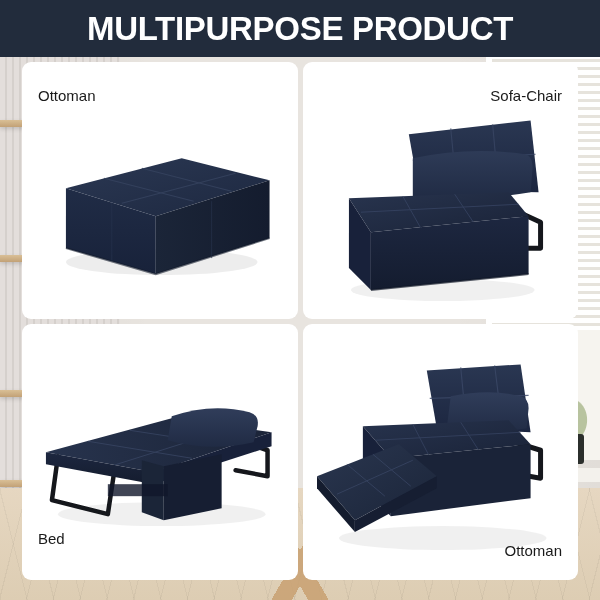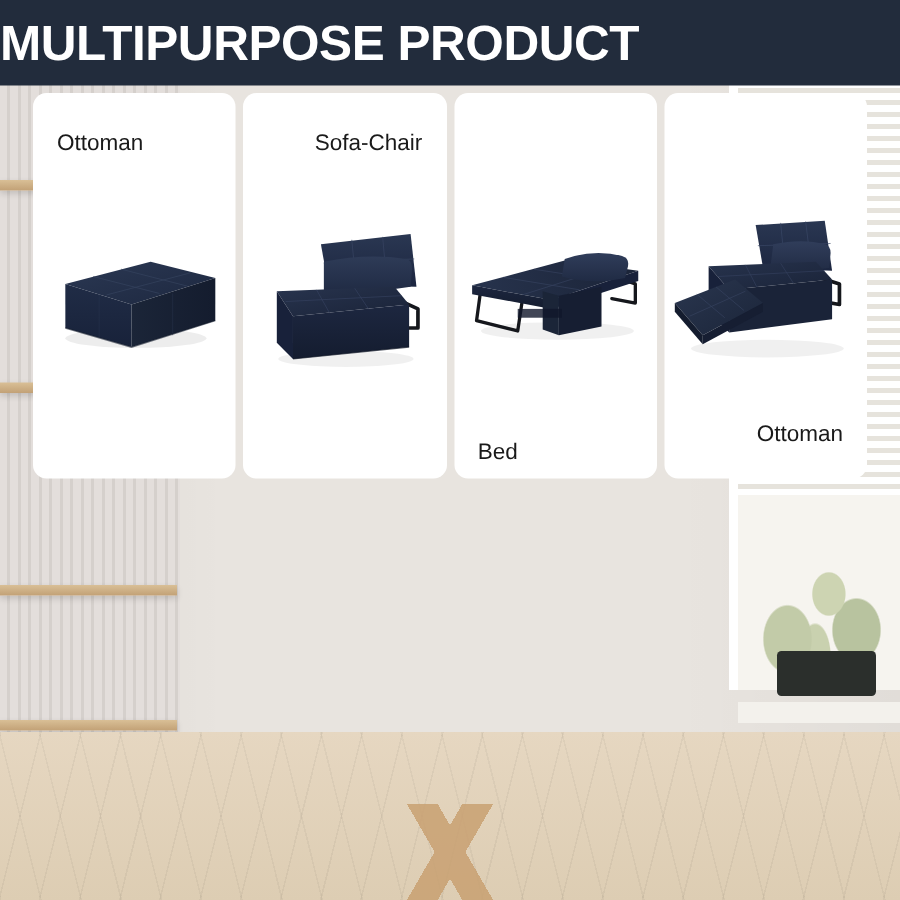--- a/index.html
+++ b/index.html
@@ -151,59 +151,60 @@
   }
 
   
   .header {
     position: absolute;
     left: 0; top: 0;
     width: 600px; height: 57px;
     background: #222c3c;
     display: flex;
     align-items: center;
+    justify-content: center;
     z-index: 30;
   }
   .header-title {
     color: #ffffff;
     font-size: 33px;
     font-weight: bold;
     letter-spacing: -0.3px;
     line-height: 1;
     white-space: nowrap;
   }
 
   
   .grid {
     position: absolute;
     left: 22px; top: 62px;
     width: 556px; height: 518px;
     display: grid;
-    grid-template-columns: 1fr 1fr 1fr 1fr;
+    grid-template-columns: 1fr 1fr;
     grid-template-rows: 1fr 1fr;
     gap: 5px;
     z-index: 20;
   }
   .panel {
     position: relative;
     background: #ffffff;
     border-radius: 9px;
     overflow: hidden;
   }
   .panel-label {
     position: absolute;
     font-size: 15px;
     color: #1a1a1a;
     line-height: 1;
     white-space: nowrap;
     z-index: 6;
   }
   .lbl-tl { left: 16px; top: 26px; }
   .lbl-tr { right: 16px; top: 26px; }
-  .lbl-bl { left: 16px; bottom: 10px; }
+  .lbl-bl { left: 16px; bottom: 34px; }
   .lbl-br { right: 16px; bottom: 22px; }
 
   
   .art {
     position: absolute;
     left: 0; top: 0;
     width: 100%; height: 100%;
   }
   .art svg { display: block; width: 100%; height: 100%; }
 </style>

